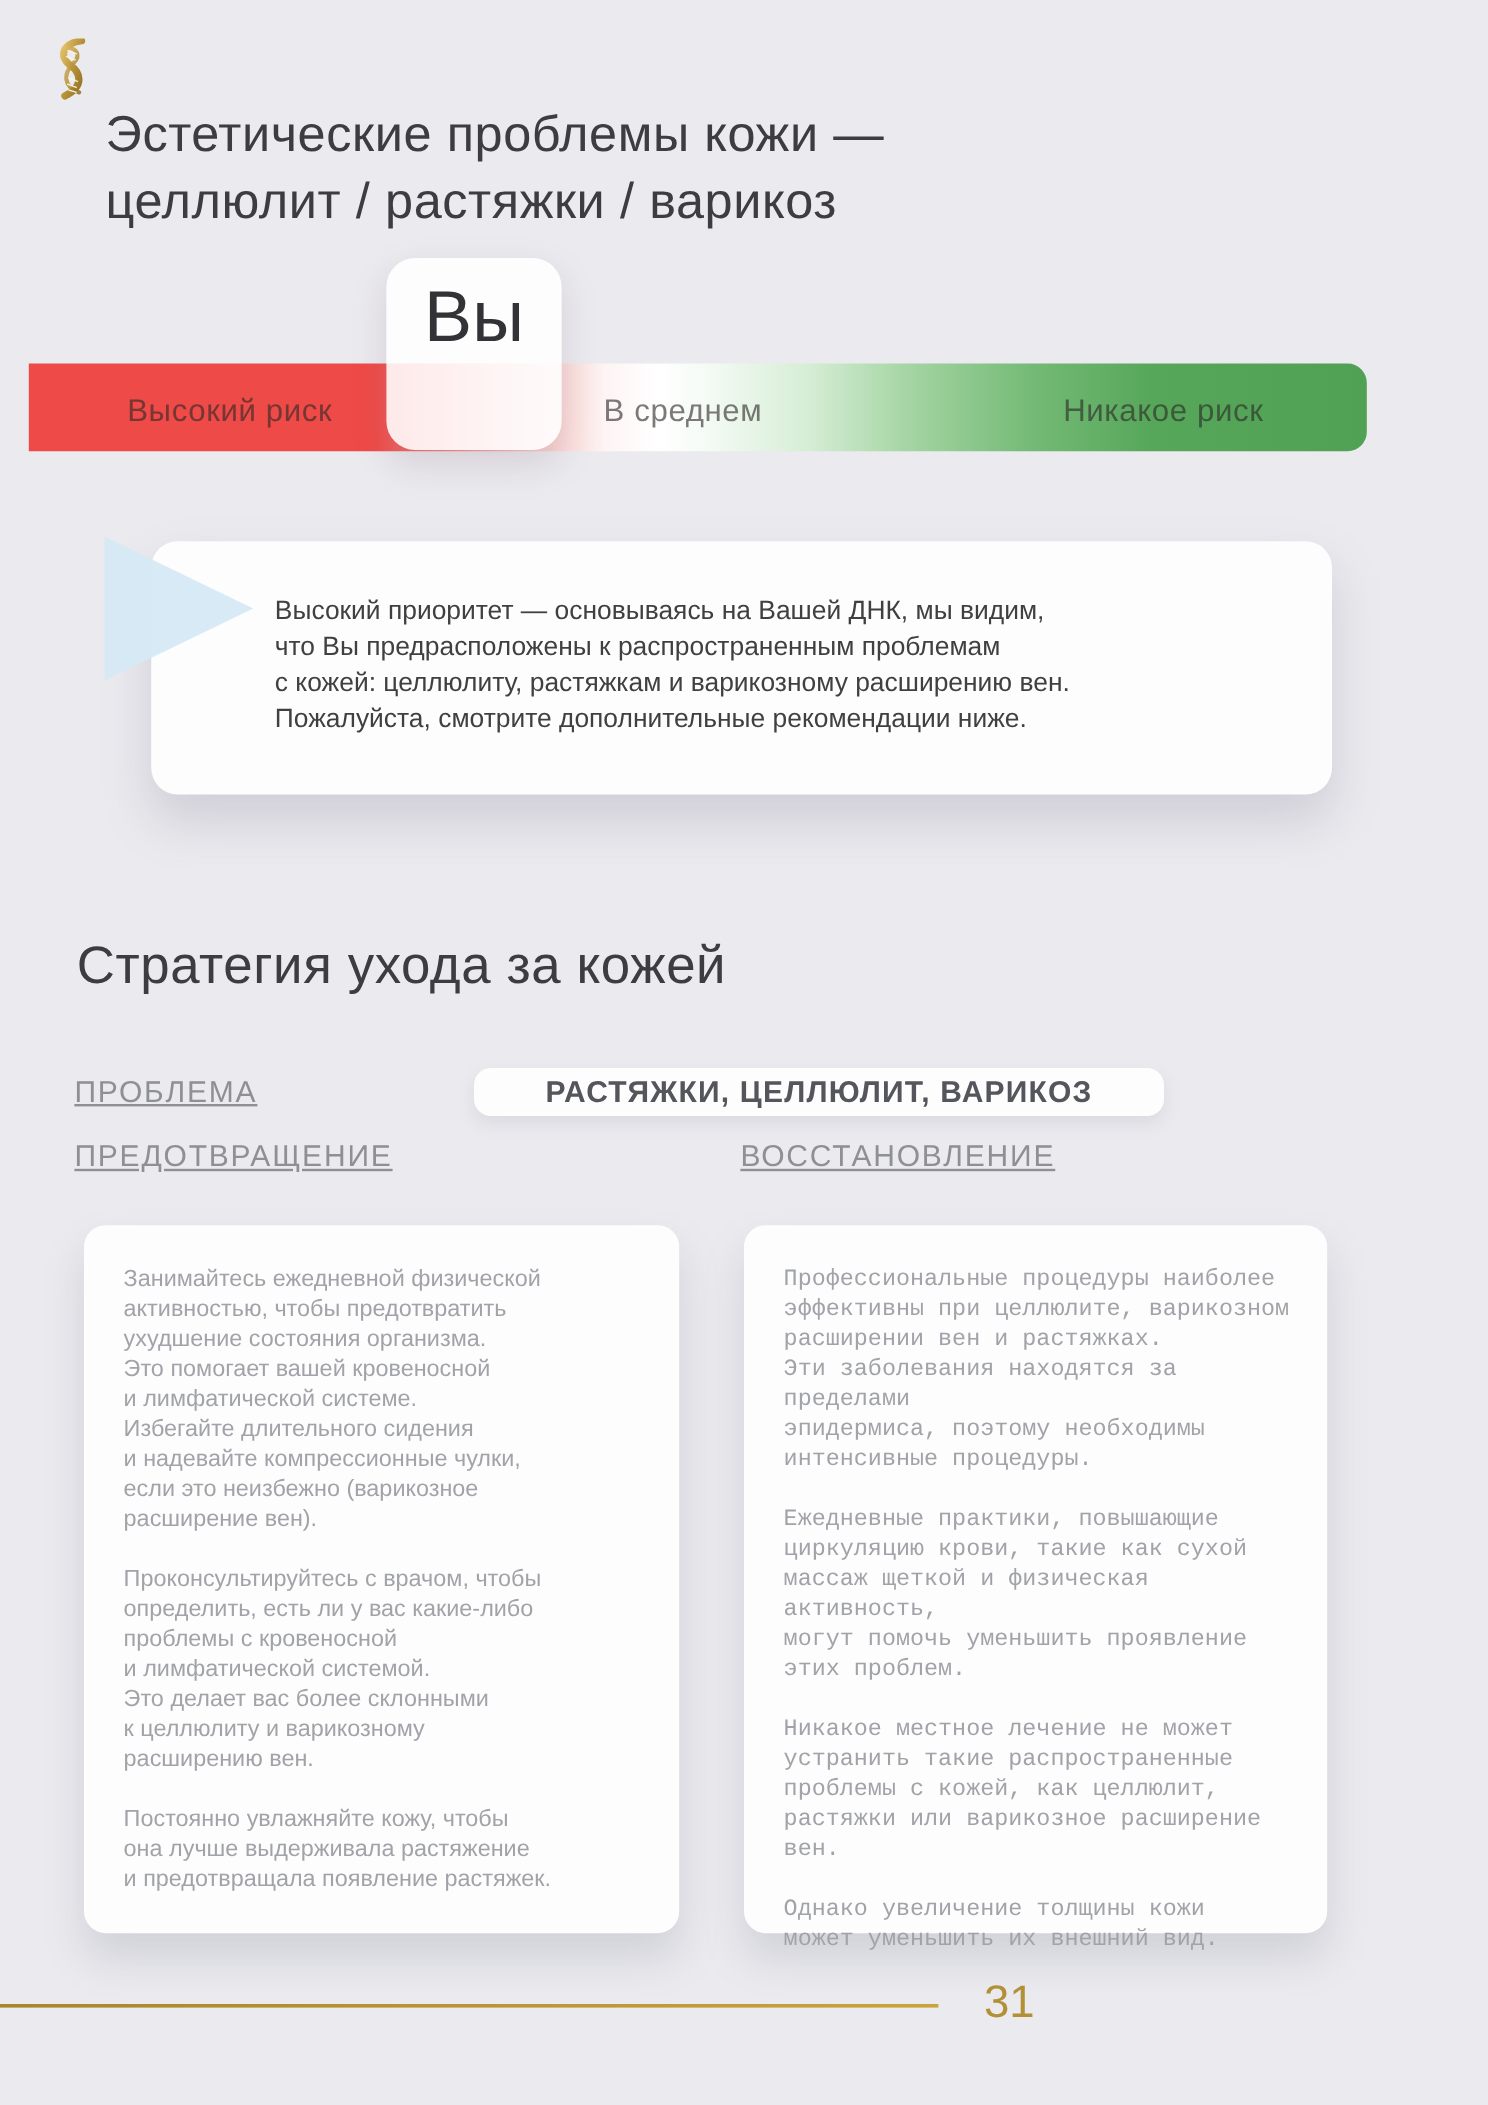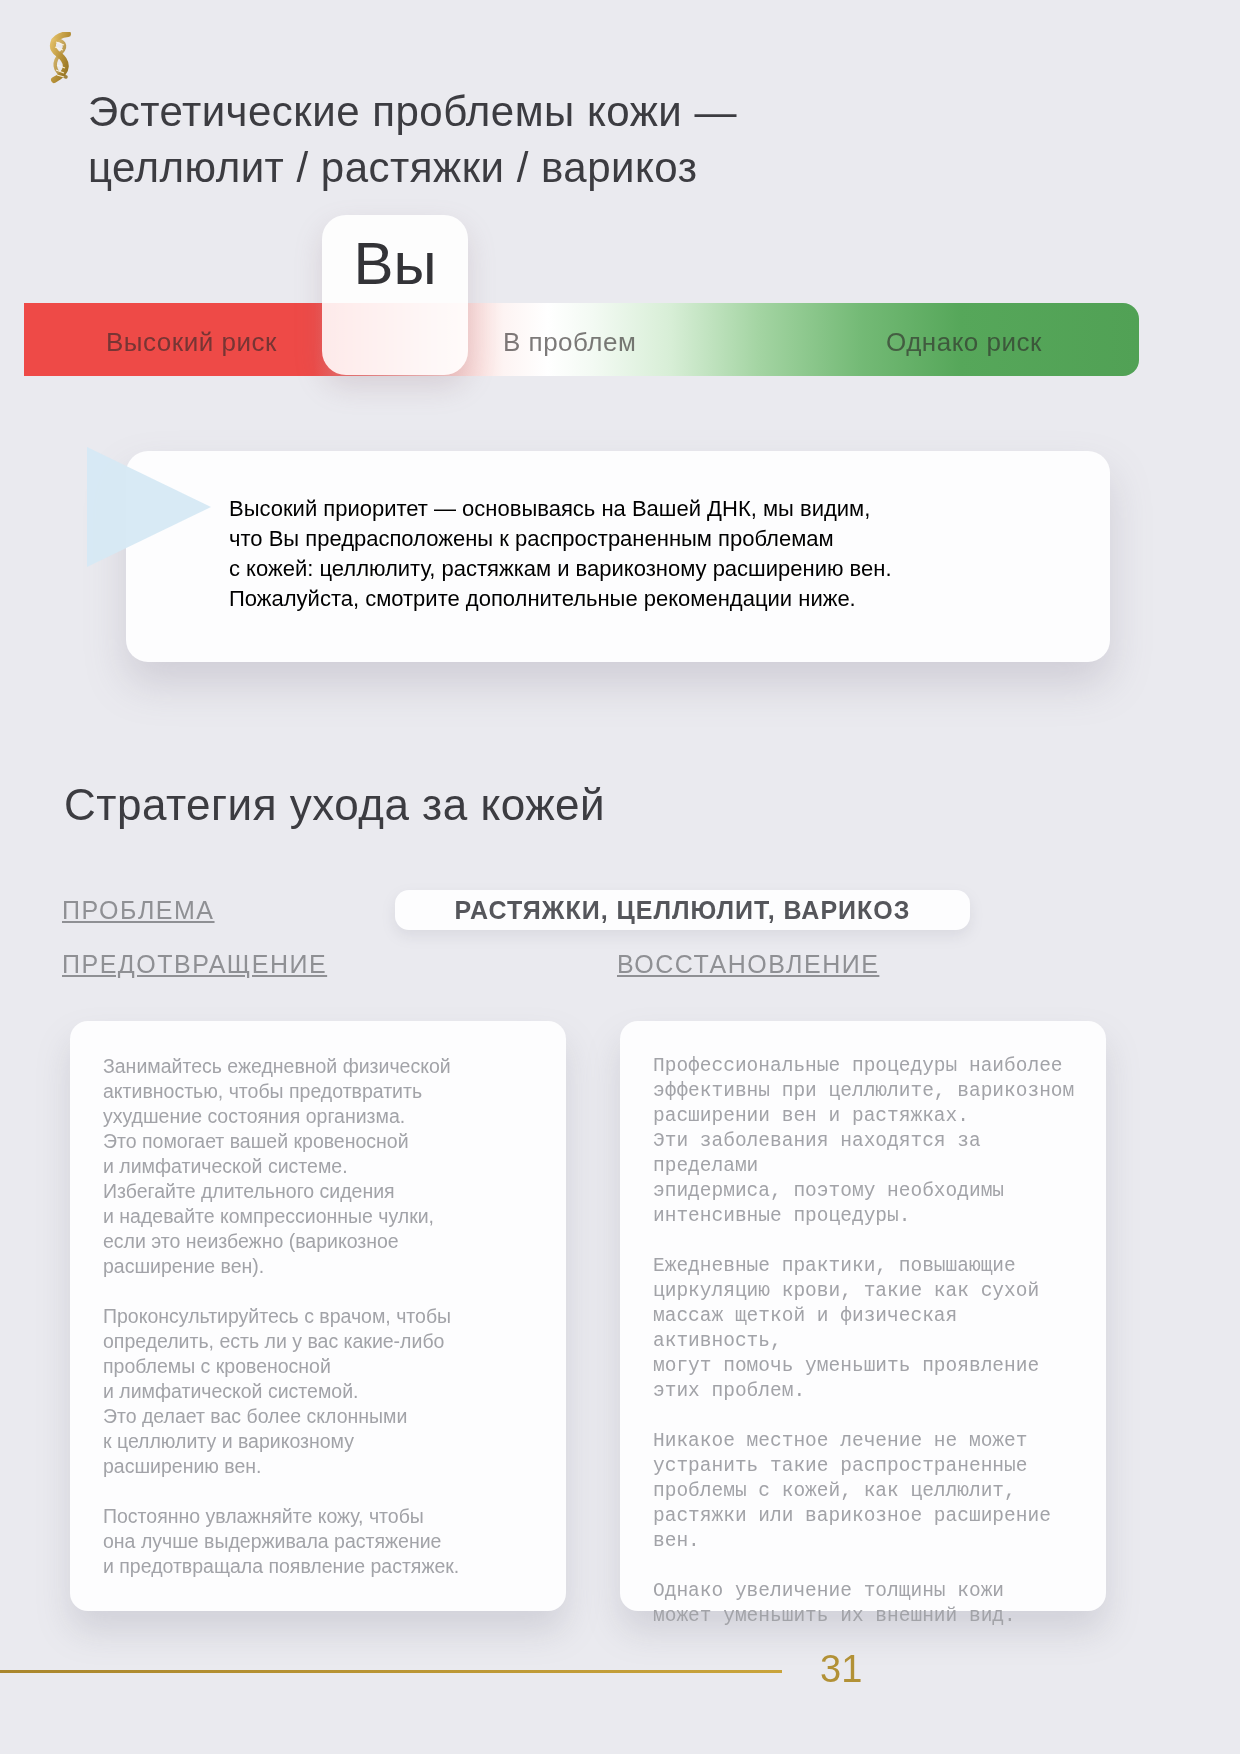--- a/index.html
+++ b/index.html
@@ -55,21 +55,21 @@
   
   .priority-card {
     left:126px; top:451px; width:984px; height:211px;
     background:#fdfdfe; border-radius:22px;
     box-shadow:0 22px 40px rgba(130,125,145,0.25);
     z-index:1;
   }
   .priority-text {
     left:229px; top:494px; width:840px;
     font-size:22px; font-weight:300; line-height:30px;
-    color:#000000; white-space:pre-line;
+    color:#404040; white-space:pre-line;
     z-index:3;
   }
   .priority-arrow { left:87px; top:447px; width:124px; height:120px; z-index:2; }
 
   
   .section-title {
     left:64px; top:780px;
     font-size:44px; font-weight:300; letter-spacing:0.5px;
     color:#3c3c41;
   }
@@ -136,22 +136,22 @@
       <line x1="13" y1="43" x2="20" y2="45"></line>
     </g>
   </svg>
 </div>
 
 <div class="abs page-title">Эстетические проблемы кожи —
 целлюлит / растяжки / варикоз</div>
 
 <div class="abs risk-bar">
   <span class="risk-label high">Высокий риск</span>
-  <span class="risk-label medium">В проблем</span>
-  <span class="risk-label low">Однако риск</span>
+  <span class="risk-label medium">В среднем</span>
+  <span class="risk-label low">Никакое риск</span>
 </div>
 
 <div class="abs you-marker">
   <span>Вы</span>
 </div>
 
 <div class="abs priority-card"></div>
 <div class="abs priority-arrow">
   <svg width="124" height="120" viewBox="0 0 124 120">
     <polygon points="0,0 124,60 0,120" fill="#d6e9f4" opacity="0.95"></polygon>

